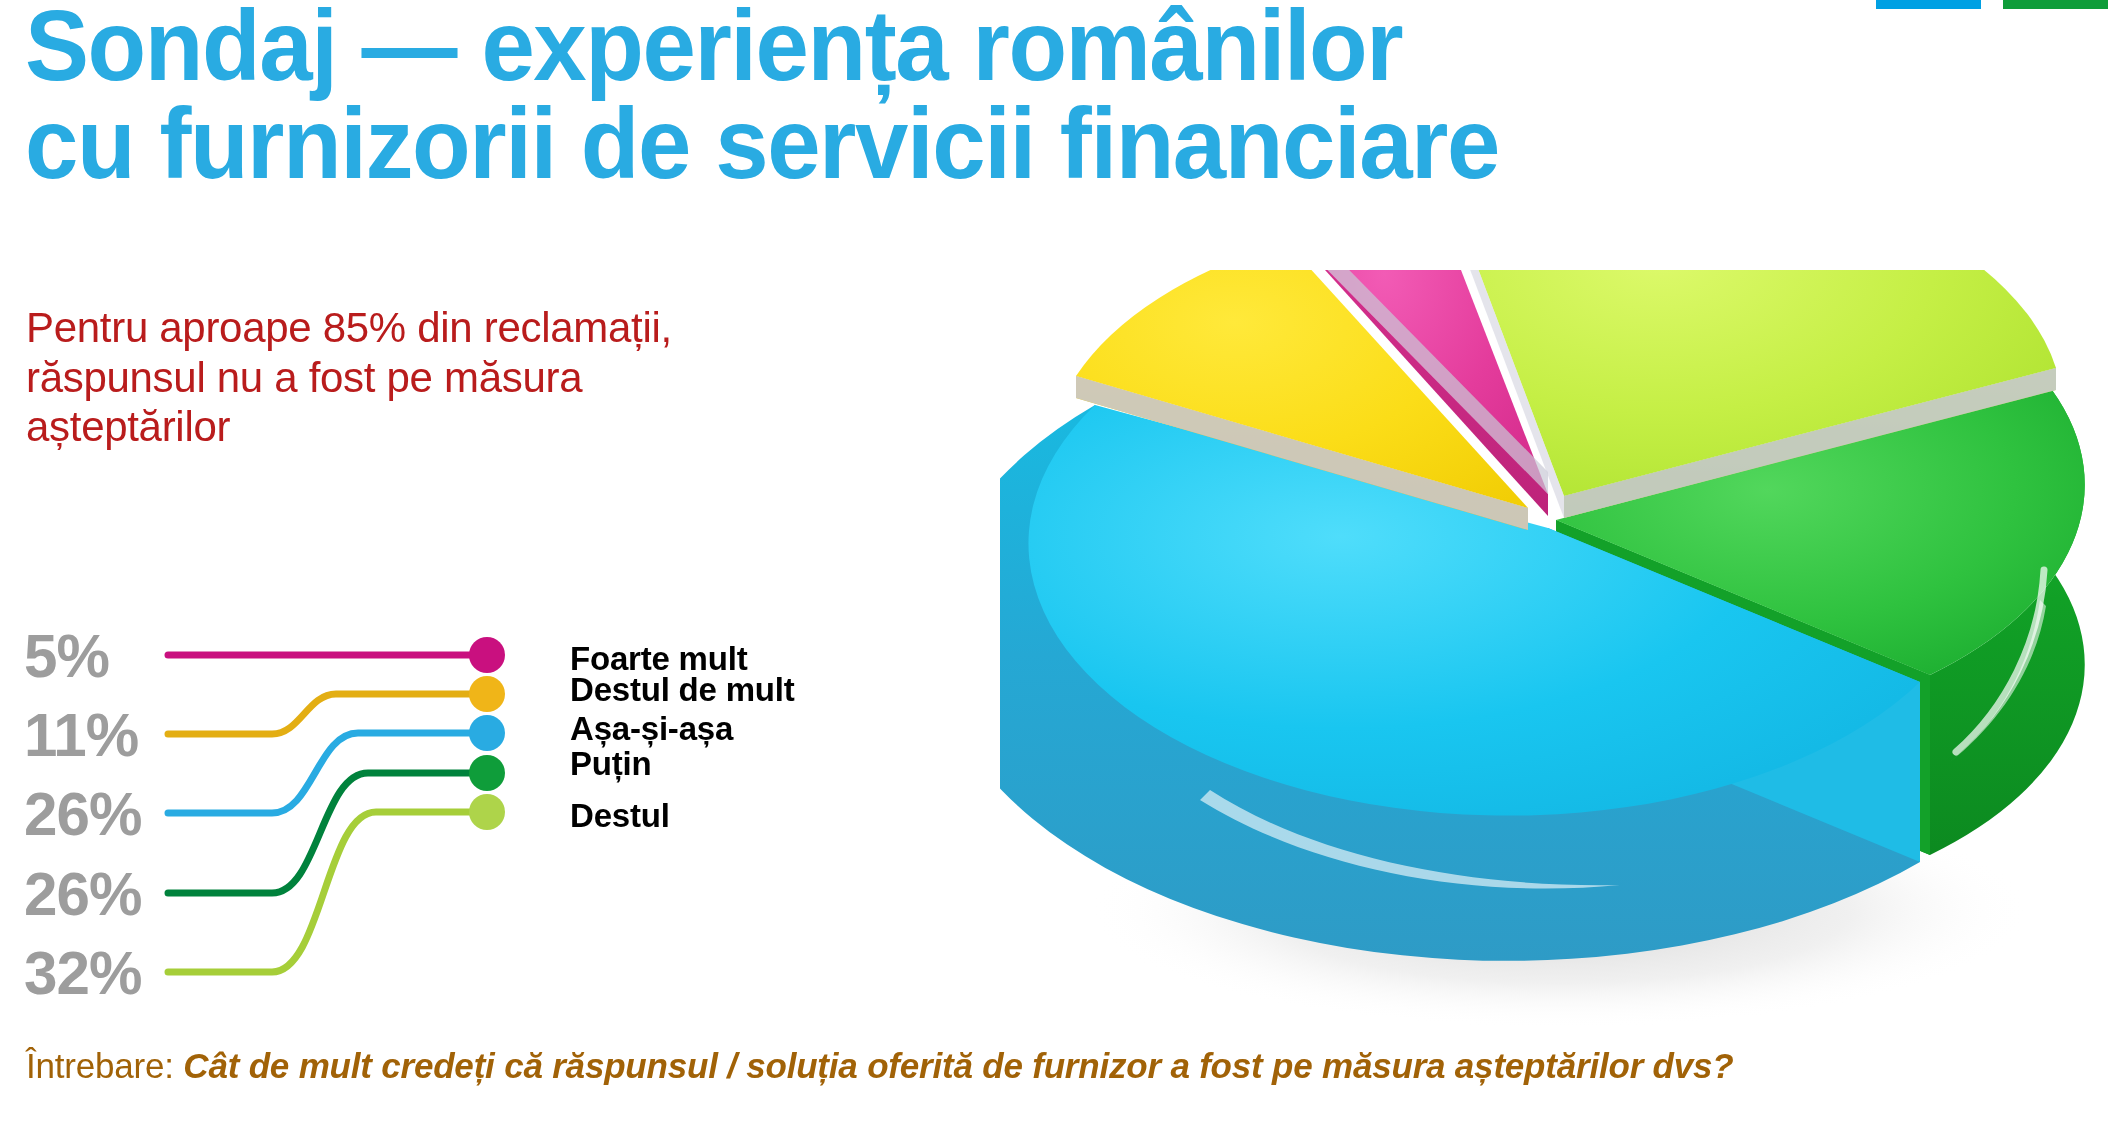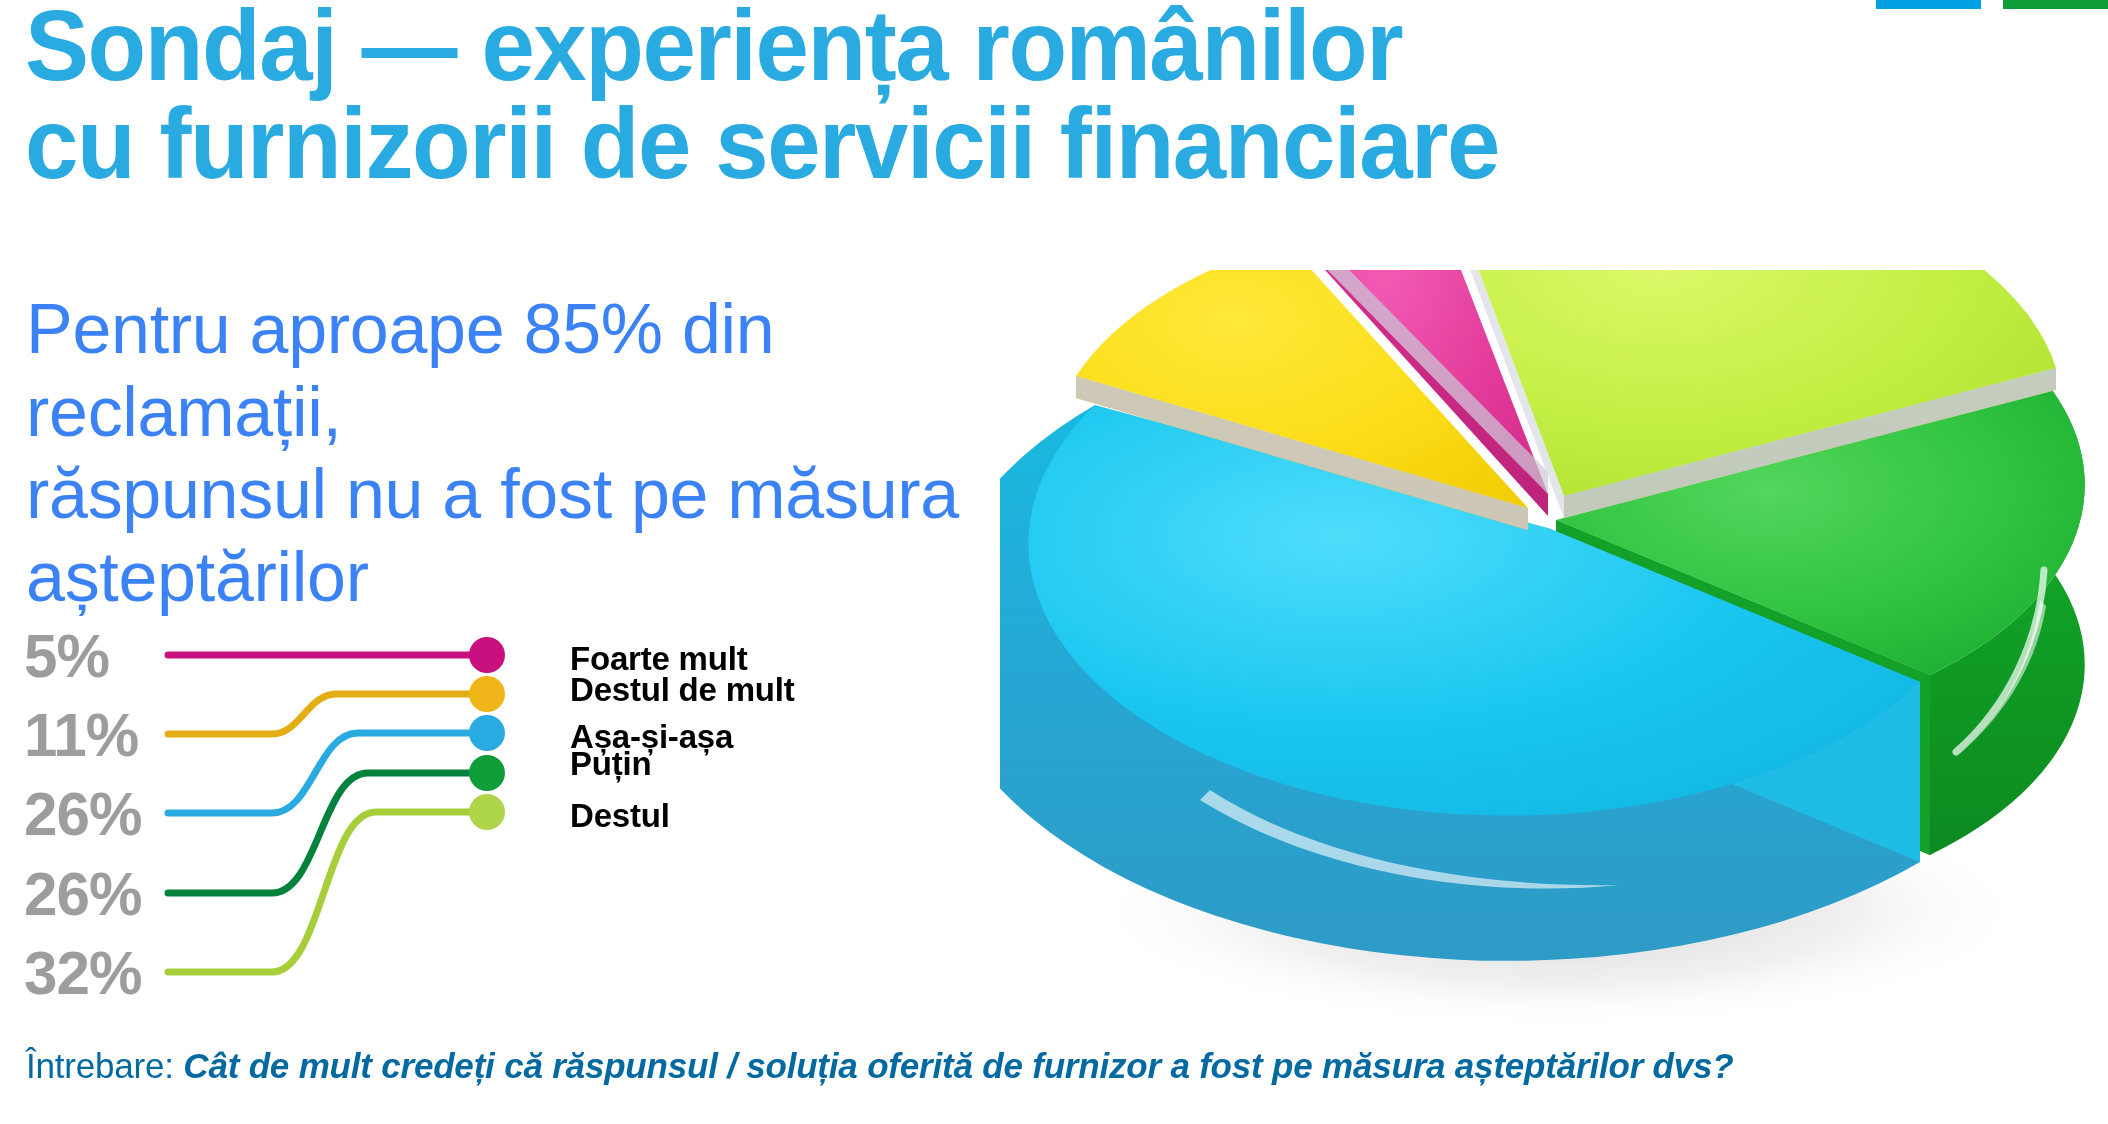--- a/index.html
+++ b/index.html
@@ -27,25 +27,25 @@
     font-size:100px;
     line-height:0.98;
     letter-spacing:-1.5px;
     transform:scaleX(0.96);
     transform-origin:left top;
     white-space:pre-line;
   }
 
   
   .subtitle{
-    position:absolute;left:26px;top:288px;width:1010px;
-    color:#3b82f6;
+    position:absolute;left:26px;top:303px;width:1010px;
+    color:#b91c1c;
     font-family:"Liberation Sans Narrow","Liberation Sans",sans-serif;
     font-weight:normal;
-    font-size:70px;
+    font-size:42px;
     line-height:1.18;
     letter-spacing:-0.3px;
     white-space:pre-line;
   }
 
   
   .legend{position:absolute;left:0px;top:600px;width:1020px;height:380px;}
   .legend-svg{position:absolute;left:0;top:0;width:1020px;height:380px;}
   .pct{
     position:absolute;
@@ -66,21 +66,21 @@
     font-family:"Liberation Sans",sans-serif;
     font-weight:bold;
     font-size:33px;
     letter-spacing:-0.2px;
     line-height:1;
   }
 
   
   .footer{
     position:absolute;left:26px;top:1046px;width:2050px;
-    color:#0369a1;
+    color:#a16207;
     font-family:"Liberation Sans Narrow","Liberation Sans",sans-serif;
     font-size:35px;
     letter-spacing:-0.2px;
     white-space:nowrap;
   }
   .footer .q{font-style:italic;font-weight:bold;}
   .footer .lead{font-weight:normal;}
 
   
   .pie-wrap{position:absolute;left:1000px;top:270px;width:1108px;height:760px;}
@@ -124,21 +124,21 @@
     </svg>
 
     <div class="pct" style="top:25px">5%</div>
     <div class="pct" style="top:104px">11%</div>
     <div class="pct" style="top:183px">26%</div>
     <div class="pct" style="top:263px">26%</div>
     <div class="pct" style="top:342px">32%</div>
 
     <div class="lbl" style="top:42px">Foarte mult</div>
     <div class="lbl" style="top:73px">Destul de mult</div>
-    <div class="lbl" style="top:120px">Așa-și-așa</div>
+    <div class="lbl" style="top:112px">Așa-și-așa</div>
     <div class="lbl" style="top:147px">Puțin</div>
     <div class="lbl" style="top:199px">Destul</div>
   </div>
 
   <div class="pie-wrap">
     <svg class="pie-svg" width="1108" height="760" viewBox="0 0 1108 760">
       <defs>
         <radialGradient id="gGreenTop" cx="40%" cy="35%" r="85%">
           <stop offset="0%" stop-color="#52D75C"></stop>
           <stop offset="55%" stop-color="#2FC23F"></stop>

